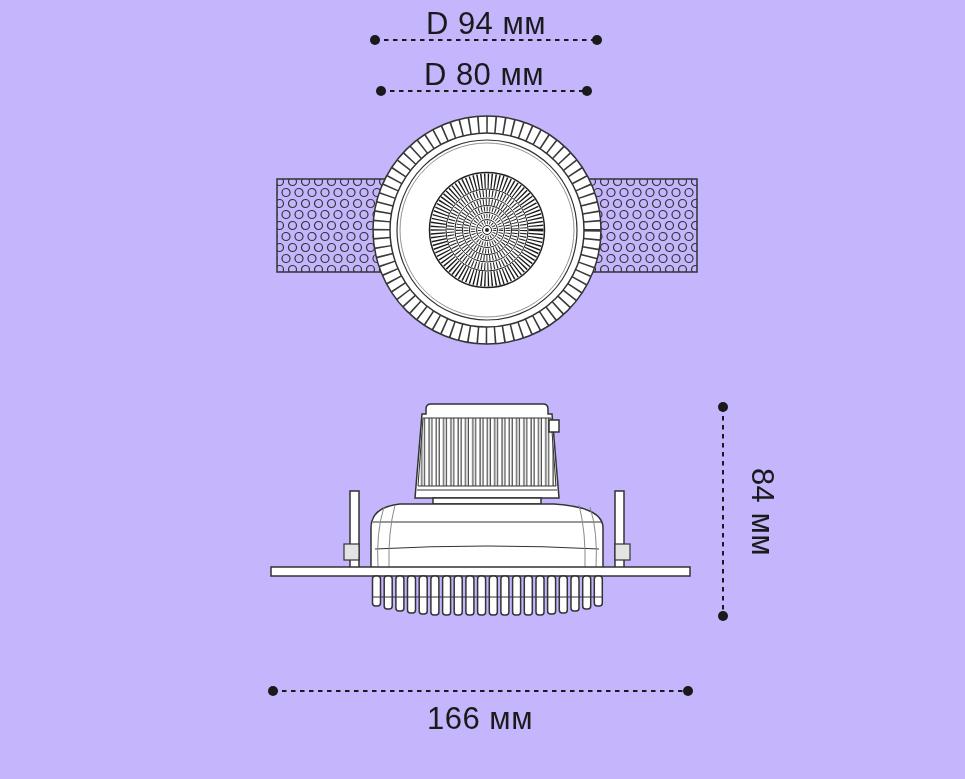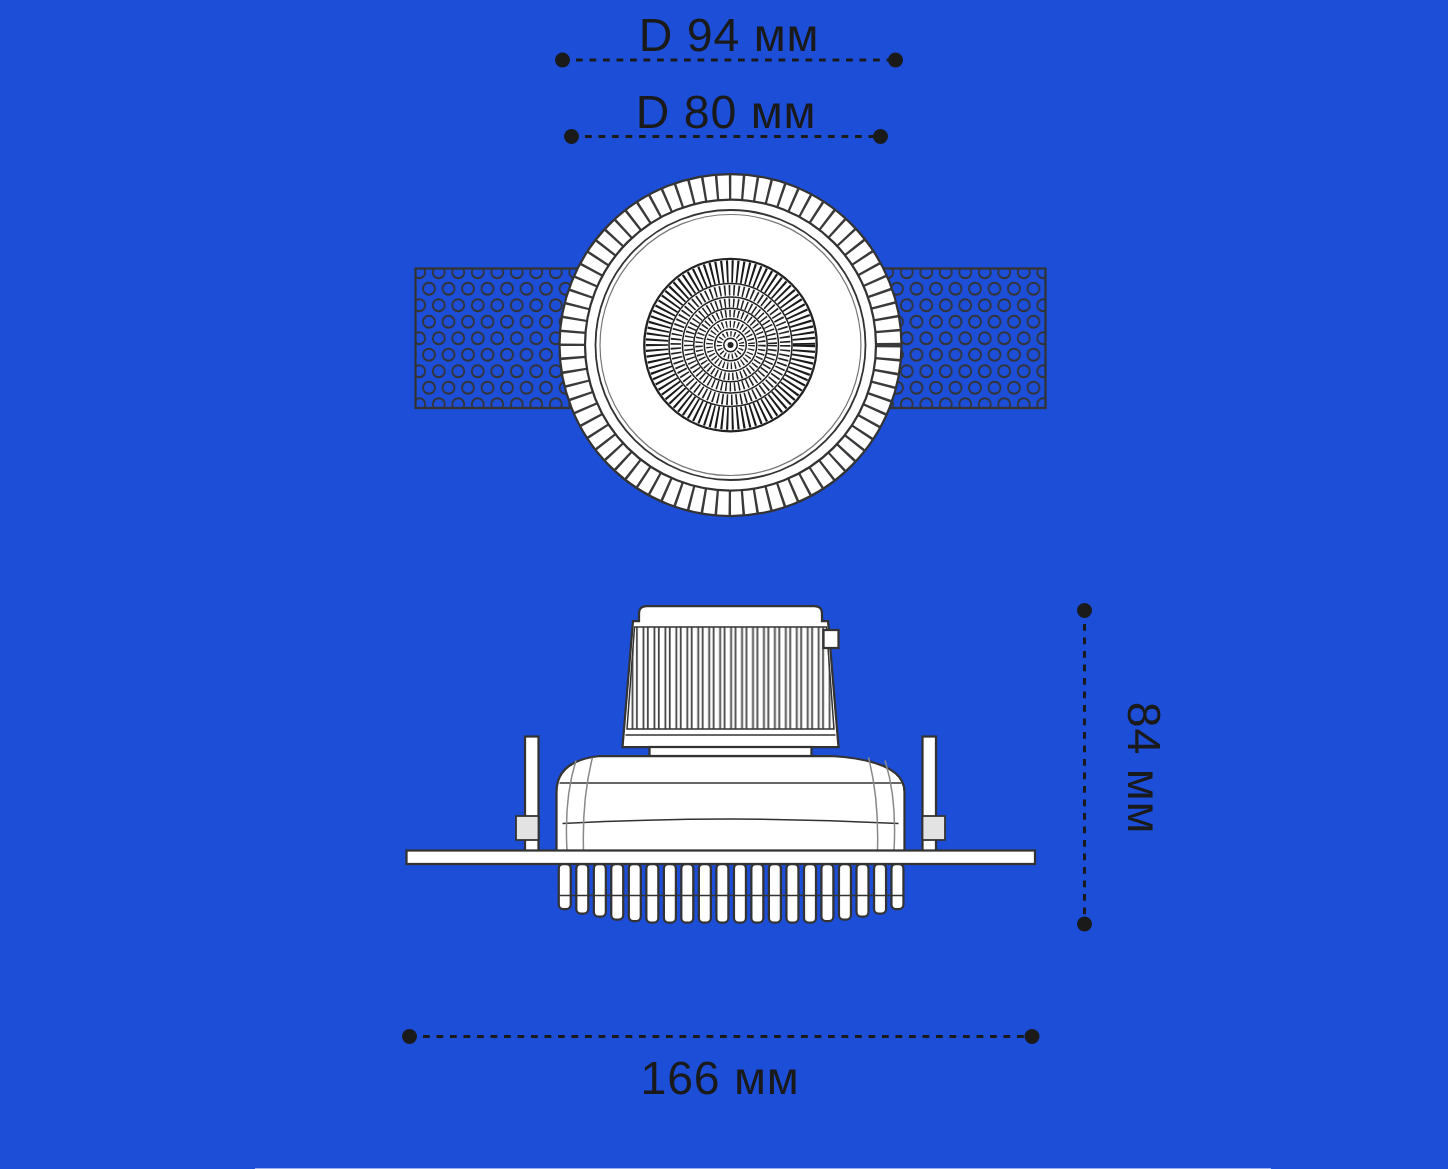--- a/index.html
+++ b/index.html
@@ -1,19 +1,19 @@
 <!DOCTYPE html>
 <html><head>
 <meta charset="utf-8">
 <style>
   html,body{margin:0;padding:0;background:#ffffff;}
   .canvas{
     position:relative;
     width:965px;height:779px;
-    background:#1d4ed8;
+    background:#c4b5fd;
     font-family:"Liberation Sans", sans-serif;
     overflow:hidden;
   }
   svg{display:block;}
   text.dim-label{
     font-family:"Liberation Sans", sans-serif;
     font-size:31px;
     fill:#1a1a1a;
     letter-spacing:0.5px;
   }

